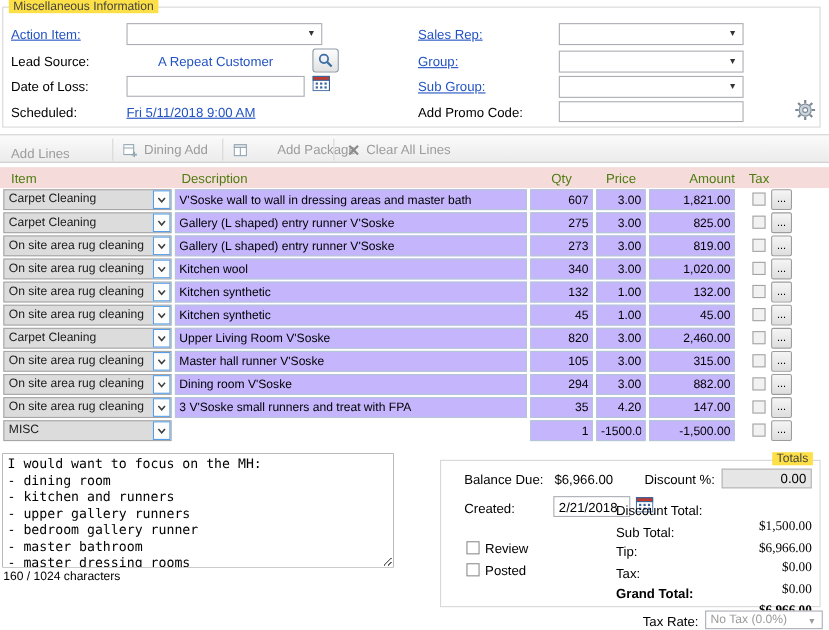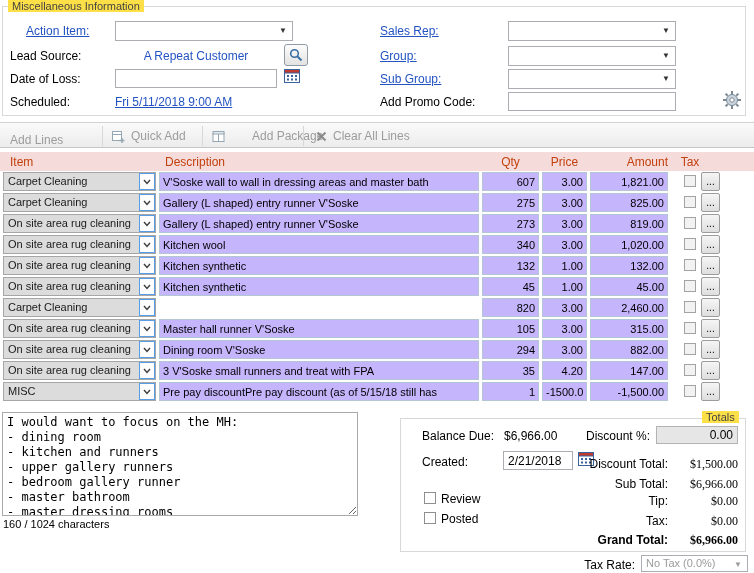--- a/index.html
+++ b/index.html
@@ -14,54 +14,54 @@
   .legend { background:#fde047; padding:0 4px; font-size:11px; color:#444; white-space:nowrap; }
   .combo-plain { background:#fff; border:1px solid #ABADB3; height:20px; }
   .combo-plain .arr { position:absolute; right:5px; top:5px; font-size:8px; color:#333; line-height:1; }
   .input { background:#fff; border:1px solid #ABADB3; font-family:inherit; font-size:12px; padding:0 4px; }
   .iconbtn { border:1px solid #8E9AA5; background:linear-gradient(#FDFDFD,#E2E2E2); border-radius:3px;
              display:flex; align-items:center; justify-content:center; cursor:pointer; }
   .toolbar { background:linear-gradient(#FAFAFA,#ECECEC); border-top:1px solid #D2D2D2; border-bottom:1px solid #C6C6C6; }
   .tb-btn { position:absolute; top:4px; height:18px; display:flex; align-items:center; gap:6px; color:#9C9C9C; cursor:default; white-space:nowrap; }
   .tb-sep { position:absolute; top:3px; width:1px; height:20px; background:#D8D8D8; }
   .thead { background:#F6DBDB; }
-  .th { position:absolute; top:3px; font-size:12px; color:#c2410c; white-space:nowrap; }
+  .th { position:absolute; top:3px; font-size:12px; color:#4d7c0f; white-space:nowrap; }
   .t-row { position:relative; height:21px; }
   .t-row input { position:absolute; top:1px; height:19px; font-family:inherit; font-size:11px;
                  border:1px solid #B4C6D4; background:#c4b5fd; padding:0 3px; }
   .cell-item { position:absolute; left:3px; top:1px; width:153px; height:19px; background:#DCDCDC;
                border:1px solid #A6A6A6; display:flex; align-items:stretch; }
   .cell-item .txt { flex:1; font-size:11px; line-height:17px; padding:0 4px; white-space:nowrap; overflow:hidden; color:#1a1a1a; }
   .combo-btn { width:16px; background:#FDFDFD; border:1px solid #569DE5; display:flex; align-items:center; justify-content:center; cursor:pointer; }
   .cell-desc { left:159px; width:320px; }
   .num { text-align:right; }
   .cell-qty { left:482px; width:57px; }
   .cell-price { left:542px; width:45px; }
   .cell-amount { left:590px; width:78px; }
   .checkbox { display:inline-block; width:12px; height:12px; background:#F2F2F2; border:1px solid #A3A3A3; }
   .cb-white { background:#fff; border:1px solid #8E8E8E; }
   .cell-tax { position:absolute; left:684px; top:4px; }
   .cell-more { position:absolute; left:701px; top:1px; width:19px; height:19px; font-size:10px; line-height:6px;
                border:1px solid #9C9C9C; background:linear-gradient(#F5F5F5,#DEDEDE); border-radius:2px; cursor:pointer; }
   #notes { position:absolute; left:2px; top:412px; width:356px; height:104px;
            font-family:"DejaVu Sans Mono", monospace; font-size:12px; line-height:15px;
            padding:2px 4px; border:1px solid #A9A9A9; overflow-y:scroll; }
-  .r-line { position:absolute; display:flex; justify-content:flex-end; white-space:nowrap; }
+  .r-line { position:absolute; display:flex; justify-content:flex-start; white-space:nowrap;flex-direction:column; }
   .r-line .val { min-width:70px; text-align:right;font-family:Liberation Serif, serif; }
   .bold { font-weight:bold; }
 </style>
 </head>
 <body>
 
 <div id="app">
 
   <div class="fieldset abs" style="left:2px;top:6px;width:744px;height:110px;"></div>
   <span class="legend abs" style="left:8px;top:0px;">Miscellaneous Information</span>
 
-  <span class="link abs" style="left:10px;top:24px;margin-left:16px;">Action Item:</span>
+  <span class="link abs" style="left:10px;top:24px;">Action Item:</span>
   <div class="combo-plain abs" style="left:115px;top:21px;width:178px;">
     <span class="arr">▼</span>
   </div>
 
   <span class="link abs" style="left:380px;top:24px;">Sales Rep:</span>
   <div class="combo-plain abs" style="left:508px;top:21px;width:168px;">
     <span class="arr">▼</span>
   </div>
 
   <span class="lbl abs" style="left:10px;top:49px;">Lead Source:</span>
@@ -132,21 +132,21 @@
       <span>Add Lines</span>
     </div>
     <div class="tb-sep" style="left:102px;"></div>
     <div class="tb-btn" style="left:112px;">
       <svg width="13" height="13" viewBox="0 0 13 13">
           <rect x="0.5" y="1.5" width="9" height="9" fill="#fff" stroke="#94A6B2"></rect>
           <line x1="0.5" y1="4.5" x2="9.5" y2="4.5" stroke="#94A6B2"></line>
           <line x1="10" y1="8" x2="10" y2="13" stroke="#94A6B2" stroke-width="1.5"></line>
           <line x1="7.5" y1="10.5" x2="12.5" y2="10.5" stroke="#94A6B2" stroke-width="1.5"></line>
         </svg>
-      <span>Quick Add</span>
+      <span>Dining Add</span>
     </div>
     <div class="tb-sep" style="left:202px;"></div>
     <div class="tb-btn" style="left:212px;gap:27px;">
       <svg width="13" height="13" viewBox="0 0 13 13">
           <rect x="1" y="3.5" width="11" height="8" fill="#fff" stroke="#94A6B2"></rect>
           <rect x="1" y="1.5" width="11" height="2.5" fill="#E3E9ED" stroke="#94A6B2"></rect>
           <line x1="6.5" y1="4" x2="6.5" y2="11.5" stroke="#94A6B2"></line>
         </svg>
       <span>Add Package</span>
     </div>
@@ -274,20 +274,21 @@
 
     <div class="t-row">
       <div class="cell-item">
         <span class="txt">Carpet Cleaning</span>
         <span class="combo-btn">
             <svg width="8" height="6" viewBox="0 0 8 6">
               <path d="M1 1 L4 4.5 L7 1" fill="none" stroke="#3E3E3E" stroke-width="1.4"></path>
             </svg>
           </span>
       </div>
+      <input class="cell-desc" value="Upper Living Room V'Soske" style="">
       <input class="cell-qty num" value="820" style="">
       <input class="cell-price num" value="3.00" style="">
       <input class="cell-amount num" value="2,460.00" style="">
       <span class="checkbox cell-tax"></span>
       <button class="cell-more">...</button>
     </div>
 
     <div class="t-row">
       <div class="cell-item">
         <span class="txt">On site area rug cleaning</span>
@@ -341,21 +342,20 @@
 
     <div class="t-row">
       <div class="cell-item">
         <span class="txt">MISC</span>
         <span class="combo-btn">
             <svg width="8" height="6" viewBox="0 0 8 6">
               <path d="M1 1 L4 4.5 L7 1" fill="none" stroke="#3E3E3E" stroke-width="1.4"></path>
             </svg>
           </span>
       </div>
-      <input class="cell-desc" value="Pre pay discountPre pay discount (as of 5/15/18 still has" style="">
       <input class="cell-qty num" value="1" style="">
       <input class="cell-price num" value="-1500.00" style="">
       <input class="cell-amount num" value="-1,500.00" style="">
       <span class="checkbox cell-tax"></span>
       <button class="cell-more">...</button>
     </div>
   </div>
 
   <textarea id="notes" spellcheck="false" style="">I would want to focus on the MH:
 - dining room

